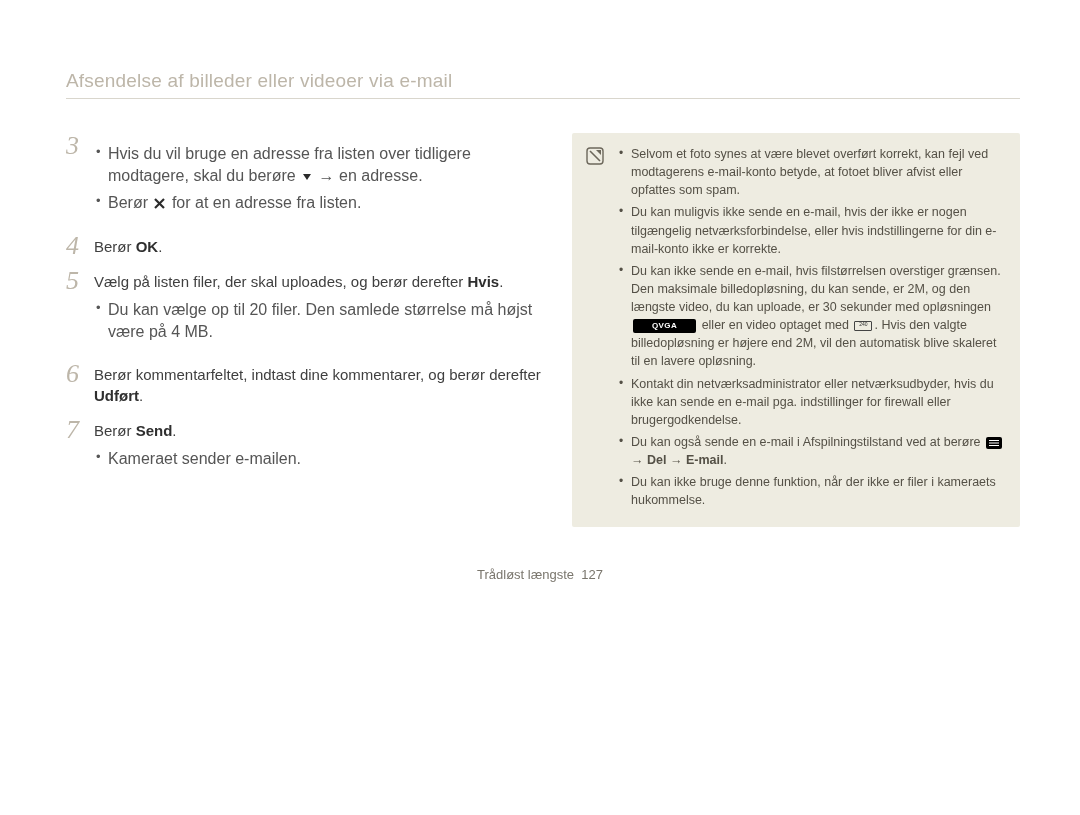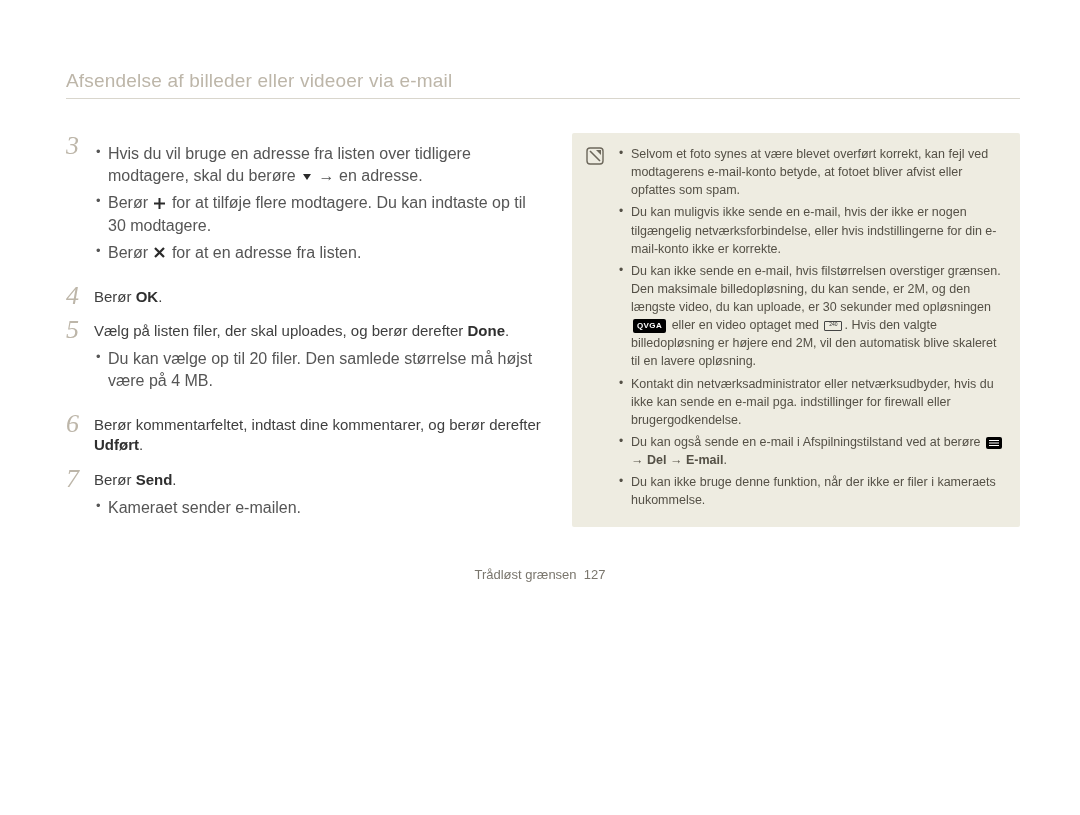--- a/index.html
+++ b/index.html
@@ -130,21 +130,21 @@
   .footer .pagenum { font-weight: 400; color: #7a766d; }
   .qvga-badge {
     display: inline-flex;
     align-items: center;
     justify-content: center;
     background: #000;
     color: #fff;
     font-size: 8px;
     font-weight: 700;
     letter-spacing: 0.4px;
-    padding: 1px 4px;
+    padding: 1px 19px;
     border-radius: 2px;
     vertical-align: middle;
     margin: 0 2px;
   }
   .small-badge {
     display: inline-block;
     width: 18px;
     height: 10px;
     border: 1px solid #444;
     border-radius: 1px;
@@ -197,26 +197,20 @@
         <div class="step-num">3</div>
         <div class="step-body">
           <ul class="sub-list">
             <li>
               <span>Hvis du vil bruge en adresse fra listen over tidligere modtagere, skal du berøre </span><span class="icon-inline"><svg width="10" height="10" viewBox="0 0 10 10">
                     <polygon points="1,2 9,2 5,8" fill="#2b2b2b"></polygon>
                   </svg></span><span class="arr"> → en adresse.</span>
             </li>
             <li>
               <span>Berør </span><span class="icon-inline"><svg width="11" height="11" viewBox="0 0 11 11">
-                    <rect x="4.5" y="0" width="2" height="11" fill="#2b2b2b"></rect>
-                    <rect x="0" y="4.5" width="11" height="2" fill="#2b2b2b"></rect>
-                  </svg></span><span> for at tilføje flere modtagere. Du kan indtaste op til 30 modtagere.</span>
-            </li>
-            <li>
-              <span>Berør </span><span class="icon-inline"><svg width="11" height="11" viewBox="0 0 11 11">
                     <line x1="1" y1="1" x2="10" y2="10" stroke="#2b2b2b" stroke-width="2.2"></line>
                     <line x1="10" y1="1" x2="1" y2="10" stroke="#2b2b2b" stroke-width="2.2"></line>
                   </svg></span><span> for at en adresse fra listen.</span>
             </li>
           </ul>
         </div>
       </div>
 
       <div class="step">
         <div class="step-num">4</div>
@@ -224,21 +218,21 @@
           <p>
             <span>Berør </span><span class="bold">OK</span><span>.</span>
           </p>
         </div>
       </div>
 
       <div class="step">
         <div class="step-num">5</div>
         <div class="step-body">
           <p>
-            <span>Vælg på listen filer, der skal uploades, og berør derefter </span><span class="bold">Done</span><span>.</span>
+            <span>Vælg på listen filer, der skal uploades, og berør derefter </span><span class="bold">Hvis</span><span>.</span>
           </p>
           <ul class="sub-list">
             <li>Du kan vælge op til 20 filer. Den samlede størrelse må højst være på 4 MB.</li>
           </ul>
         </div>
       </div>
 
       <div class="step">
         <div class="step-num">6</div>
         <div class="step-body">
@@ -282,16 +276,16 @@
             <span>Du kan også sende en e-mail i Afspilningstilstand ved at berøre </span><span class="menu-badge"></span><span> → </span><span class="note-bold">Del</span><span> → </span><span class="note-bold">E-mail</span><span>.</span>
           </li>
           <li>Du kan ikke bruge denne funktion, når der ikke er filer i kameraets hukommelse.</li>
         </ul>
       </div>
     </div>
 
   </div>
 
   <div class="footer">
-    <span>Trådløst grænsen</span>&nbsp;&nbsp;<span class="pagenum">127</span>
+    <span>Trådløst længste</span>&nbsp;&nbsp;<span class="pagenum">127</span>
   </div>
 
 </div>
 
 </body></html>

